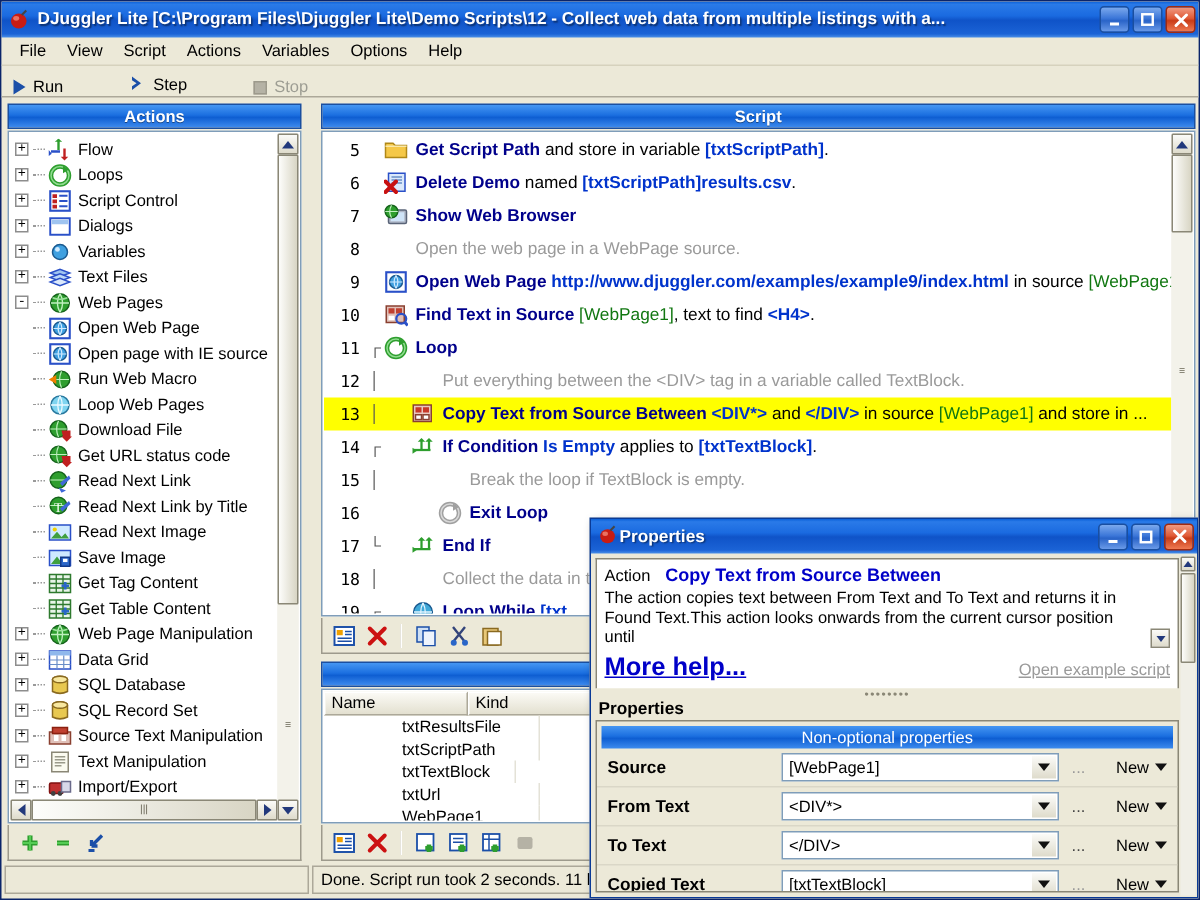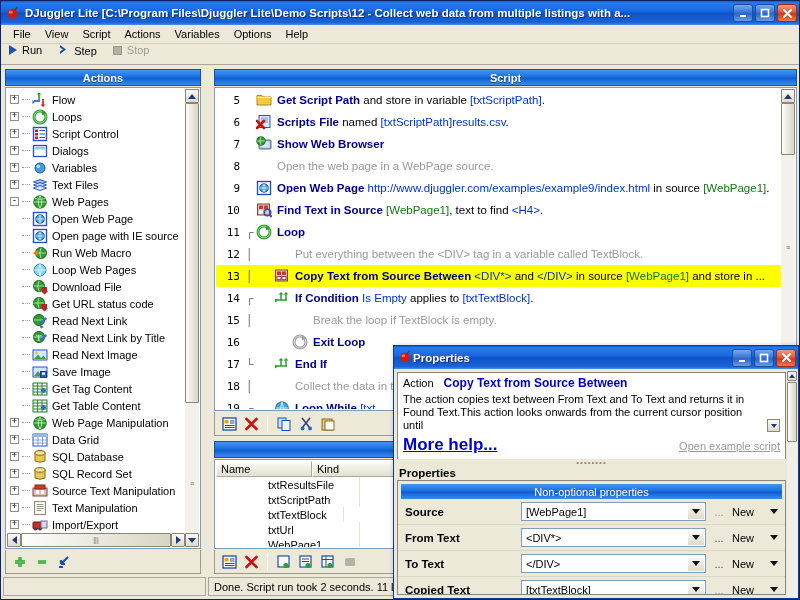--- a/index.html
+++ b/index.html
@@ -51,22 +51,22 @@
 
   
   .menubar {
     height:19px; background:#ece9d8; display:flex; align-items:center;
     padding-left:5px; border-bottom:1px solid #d6d2bd;
   }
   .menubar div { padding:2px 7px; color:#000; font-size:11px; }
 
   
   .toolbar {
-    height:21px; background:#ece9d8; display:flex; align-items:flex-start;
-    padding-left:8px; border-bottom:1px solid #aca899;
+    height:21px; background:#ece9d8; display:flex; align-items:flex-end;
+    padding-left:8px; border-bottom:1px solid #aca899;gap:28px;
   }
   .tbitem { display:flex; align-items:center; gap:5px; margin-right:16px; font-size:11px; }
   .tbitem.disabled { color:#9d9d93; }
   .tri { width:0;height:0;border-left:8px solid #1b4fa8;border-top:5px solid transparent;border-bottom:5px solid transparent; }
   .sq { width:9px;height:9px;background:#b5b2a5;border:1px solid #9d9a8c; }
 
   
   .caption {
     height:17px;
     background:linear-gradient(to bottom,#4596f2 0%,#1b6fe0 45%,#0e5ed2 55%,#3d8bee 100%);
@@ -133,21 +133,21 @@
 
   
   .scriptbox { position:absolute; left:1px; top:1px; right:15px; bottom:1px; overflow:hidden; background:#fff; }
   .sline { display:flex; align-items:center; height:22px; white-space:nowrap; font-size:11.5px; padding-left:2px; }
   .sline.hl { background:#ffff00; }
   .snum { width:22px;text-align:right;margin-right:4px;color:#000;font-size:11px;flex:none;
           font-family:"DejaVu Sans Mono",monospace; }
   .sbracket { width:12px;flex:none;text-align:center;color:#555;font-size:11px;line-height:1; }
   .sicon { width:16px;height:16px;margin-right:5px;flex:none;position:relative; }
   .stxt b { color:#00008b; font-weight:bold; }
-  .stxt .blue { color:#0033cc; }
+  .stxt .blue { color:#0033cc;font-weight:bold; }
   .stxt .green { color:#117711; }
   .sline.cmt .stxt { color:#9a9a9a; }
   .indent1 { width:18px;flex:none; }
   .indent2 { width:36px;flex:none; }
 
   
   .minibar {
     height:22px;background:#ece9d8;border:1px solid #9d9a8c;border-top:none;
     display:flex;align-items:center;padding-left:4px;gap:2px;
   }
@@ -217,21 +217,21 @@
   .pcombo {
     flex:1;height:19px;background:#fff;border:1px solid #7f9db9;
     display:flex;align-items:center;padding-left:4px;font-size:11px;position:relative;min-width:0;
   }
   .pcombo .cbtn {
     position:absolute;right:1px;top:1px;bottom:1px;width:16px;
     background:linear-gradient(to bottom,#fbfbf8,#dedbcb);
     display:flex;align-items:center;justify-content:center;
   }
   .pdots { width:26px;text-align:center;font-size:11px;color:#9a9a9a; }
-  .pnew { width:34px;text-align:left;font-size:11px; }
+  .pnew { width:34px;text-align:right;font-size:11px; }
   .pnewarr { width:16px;display:flex;align-items:center;justify-content:center; }
 
   .dlg-vscroll { position:absolute;right:1px;top:25px;bottom:1px;width:10px;background:#f0efe7; }
 </style>
 </head>
 <body>
 
 <div id="app">
 
   <div class="titlebar">
@@ -625,21 +625,21 @@
             <span class="stxt"><b>Get Script Path</b> and store in variable <span class="blue">[txtScriptPath]</span>.</span>
           </div>
           <div class="sline">
             <span class="snum">6</span>
             <span class="sbracket"></span>
             <span class="sicon"><svg width="16" height="16" viewBox="0 0 16 16">
                 <rect x="3" y="1.5" width="11" height="12" fill="#dbe9fb" stroke="#2a50c8"></rect>
                 <path d="M5 4 L12 4 M5 6 L12 6 M5 8 L12 8" stroke="#6a8ec8" stroke-width=".9"></path>
                 <path d="M1 7 L8 14 M8 7 L1 14" stroke="#c81111" stroke-width="2.6" stroke-linecap="round"></path>
               </svg></span>
-            <span class="stxt"><b>Scripts File</b> named <span class="blue">[txtScriptPath]results.csv</span>.</span>
+            <span class="stxt"><b>Delete Demo</b> named <span class="blue">[txtScriptPath]results.csv</span>.</span>
           </div>
           <div class="sline">
             <span class="snum">7</span>
             <span class="sbracket"></span>
             <span class="sicon"><svg width="16" height="16" viewBox="0 0 16 16">
                 <rect x="3" y="4" width="12" height="9" rx="1" fill="#b0b8c8" stroke="#5a6478"></rect>
                 <rect x="4.5" y="5.5" width="9" height="6" fill="#cfe4f8"></rect>
                 <circle cx="5" cy="5" r="4.2" fill="#2e9e2e" stroke="#15631b"></circle>
                 <path d="M0.8 5 L9.2 5 M5 0.8 Q2.7 5 5 9.2" stroke="#bff0bf" fill="none" stroke-width=".8"></path>
               </svg></span>

